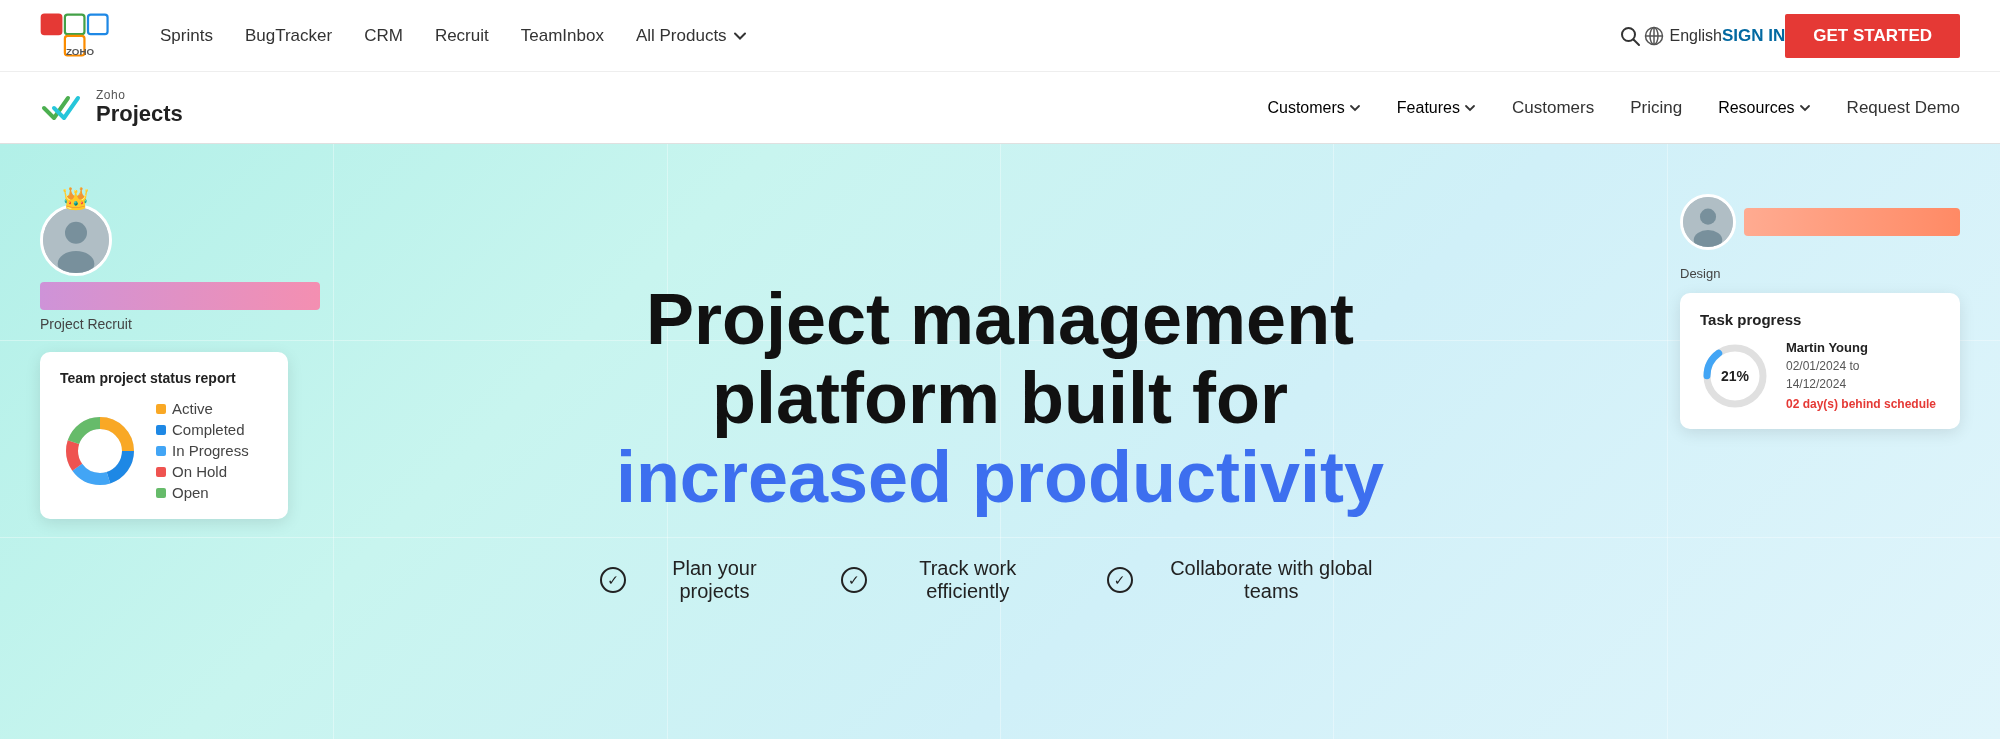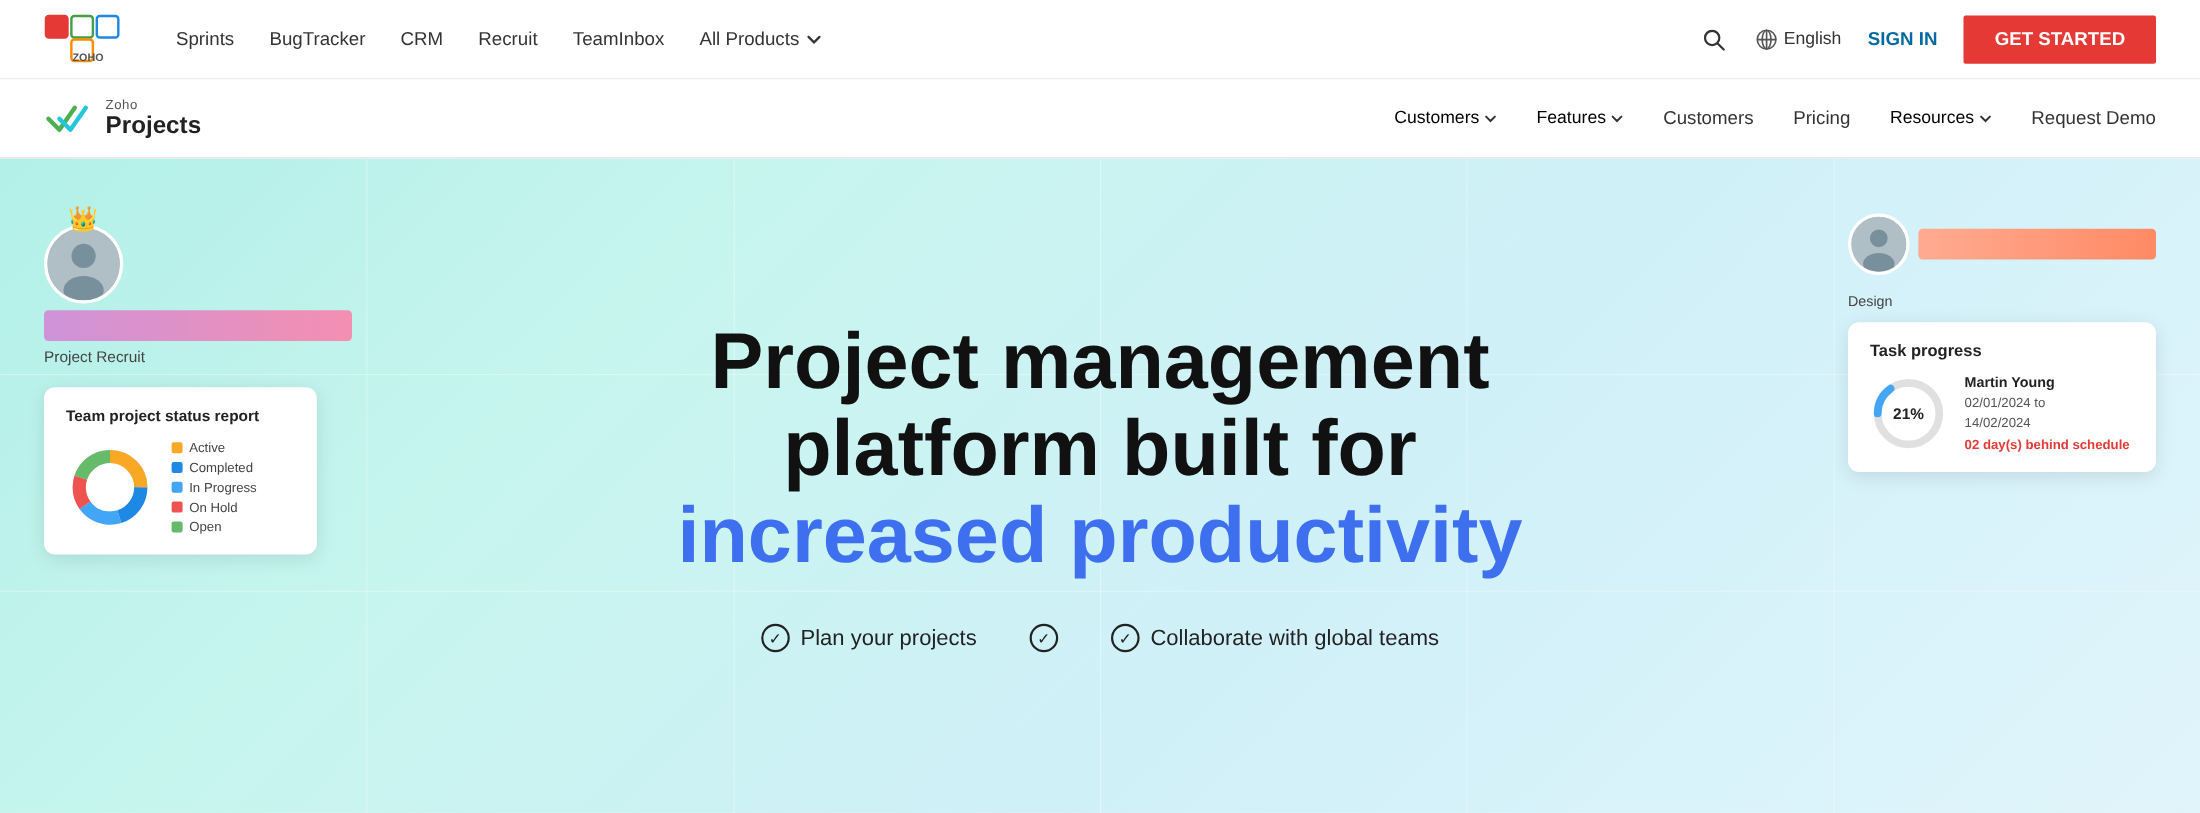--- a/index.html
+++ b/index.html
@@ -43,21 +43,20 @@
       align-items: center;
       gap: 6px;
       cursor: pointer;
       font-size: 17px;
       font-weight: 500;
       color: #333;
     }
     .top-nav-right {
       display: flex;
       align-items: center;
-      gap: 24px;
     }
     .search-icon-btn {
       width: 28px;
       height: 28px;
       cursor: pointer;
       display: flex;
       align-items: center;
       justify-content: center;
     }
     .lang-btn {
@@ -279,21 +278,21 @@
     }
     .legend {
       display: flex;
       flex-direction: column;
       gap: 4px;
     }
     .legend-item {
       display: flex;
       align-items: center;
       gap: 6px;
-      font-size: 12px;
+      font-size: 15px;
       color: #444;
     }
     .legend-dot {
       width: 10px;
       height: 10px;
       border-radius: 2px;
       flex-shrink: 0;
     }
 
     
@@ -581,20 +580,21 @@
       <span>platform built for</span><br>
       <span class="hero-title-accent">increased productivity</span>
     </h1>
     <div class="hero-features">
       <div class="hero-feature">
         <div class="check-circle">✓</div>
         <span>Plan your projects</span>
       </div>
       <div class="hero-feature">
         <div class="check-circle">✓</div>
+        <span>Track work efficiently</span>
       </div>
       <div class="hero-feature">
         <div class="check-circle">✓</div>
         <span>Collaborate with global teams</span>
       </div>
     </div>
   </div>
 
   <div class="right-widgets">
     <div class="design-card">
@@ -616,20 +616,20 @@
           <svg width="70" height="70" viewBox="0 0 70 70">
             <circle cx="35" cy="35" r="28" fill="none" stroke="#e0e0e0" stroke-width="7"></circle>
             <circle cx="35" cy="35" r="28" fill="none" stroke="#42a5f5" stroke-width="7" stroke-dasharray="26.38 149.53" stroke-dashoffset="44" transform="rotate(-90 35 35)" stroke-linecap="round"></circle>
           </svg>
           <span class="progress-pct">21%</span>
         </div>
         <div class="task-info">
           <div class="task-person">Martin Young</div>
           <div class="task-dates">
             <span>02/01/2024 to</span><br>
-            <span>14/02/2024</span>
+            <span>14/12/2024</span>
           </div>
           <div class="task-behind">02 day(s) behind schedule</div>
         </div>
       </div>
     </div>
   </div>
 </section>
 
 </body></html>

